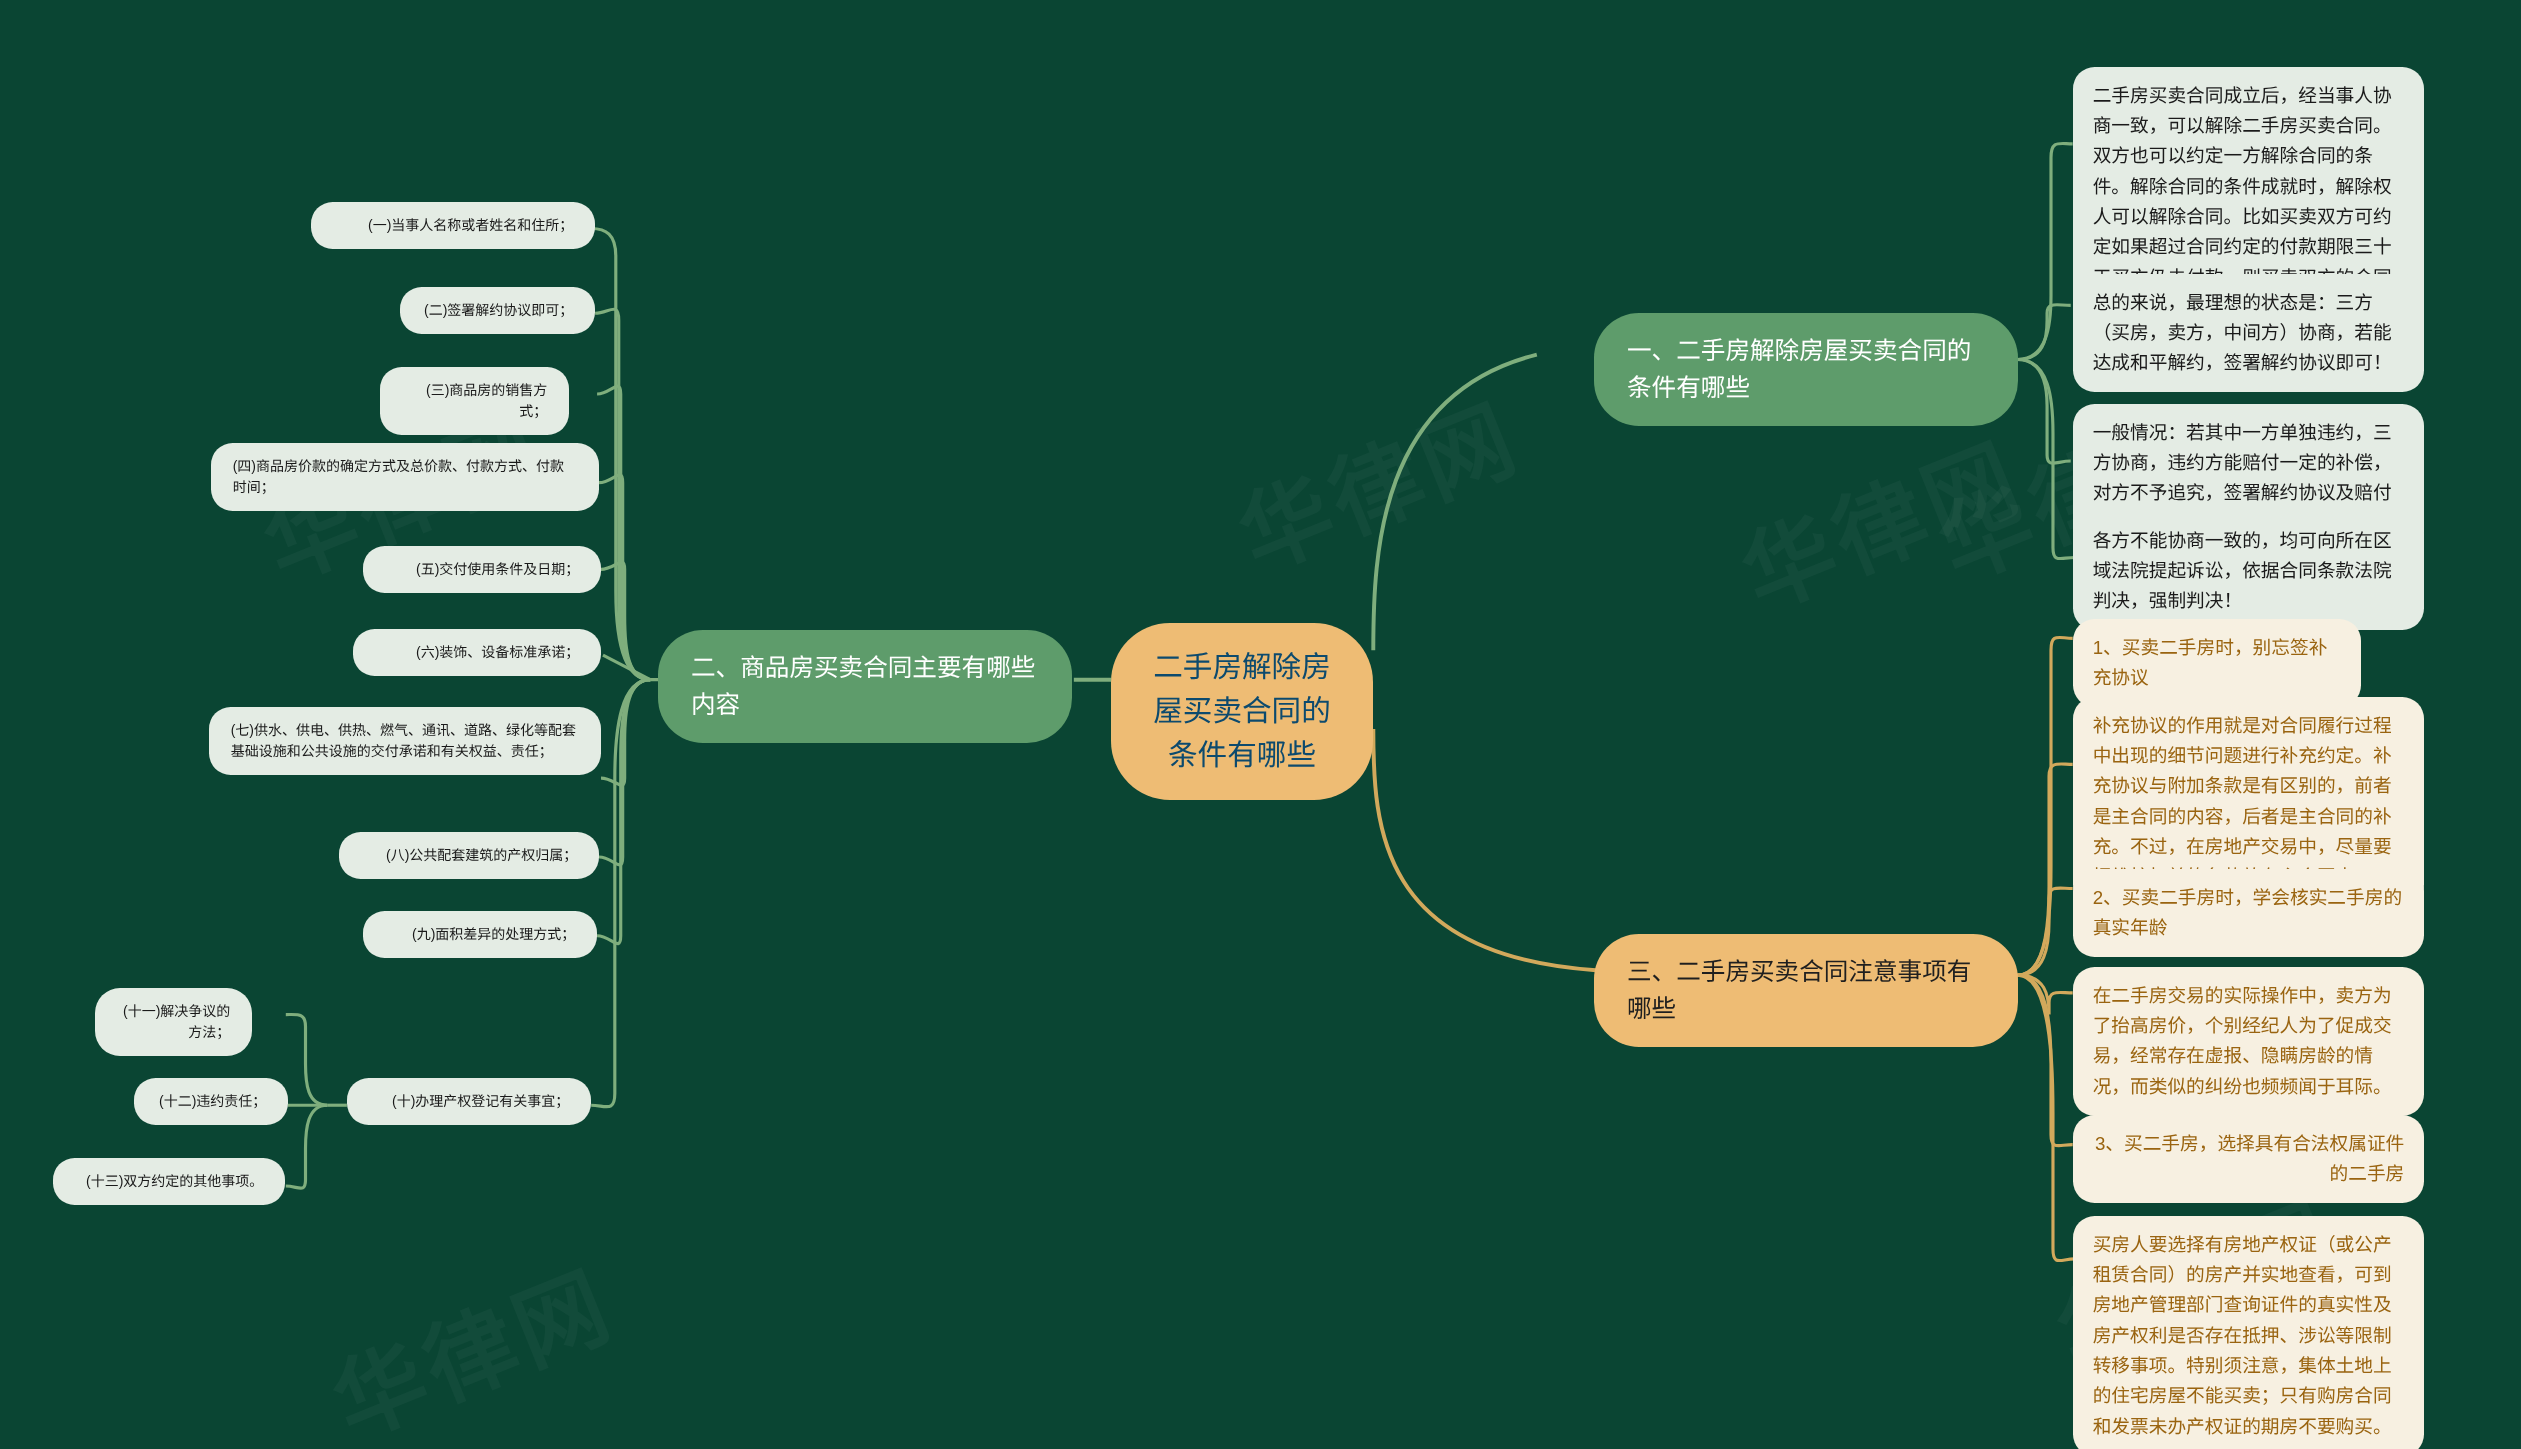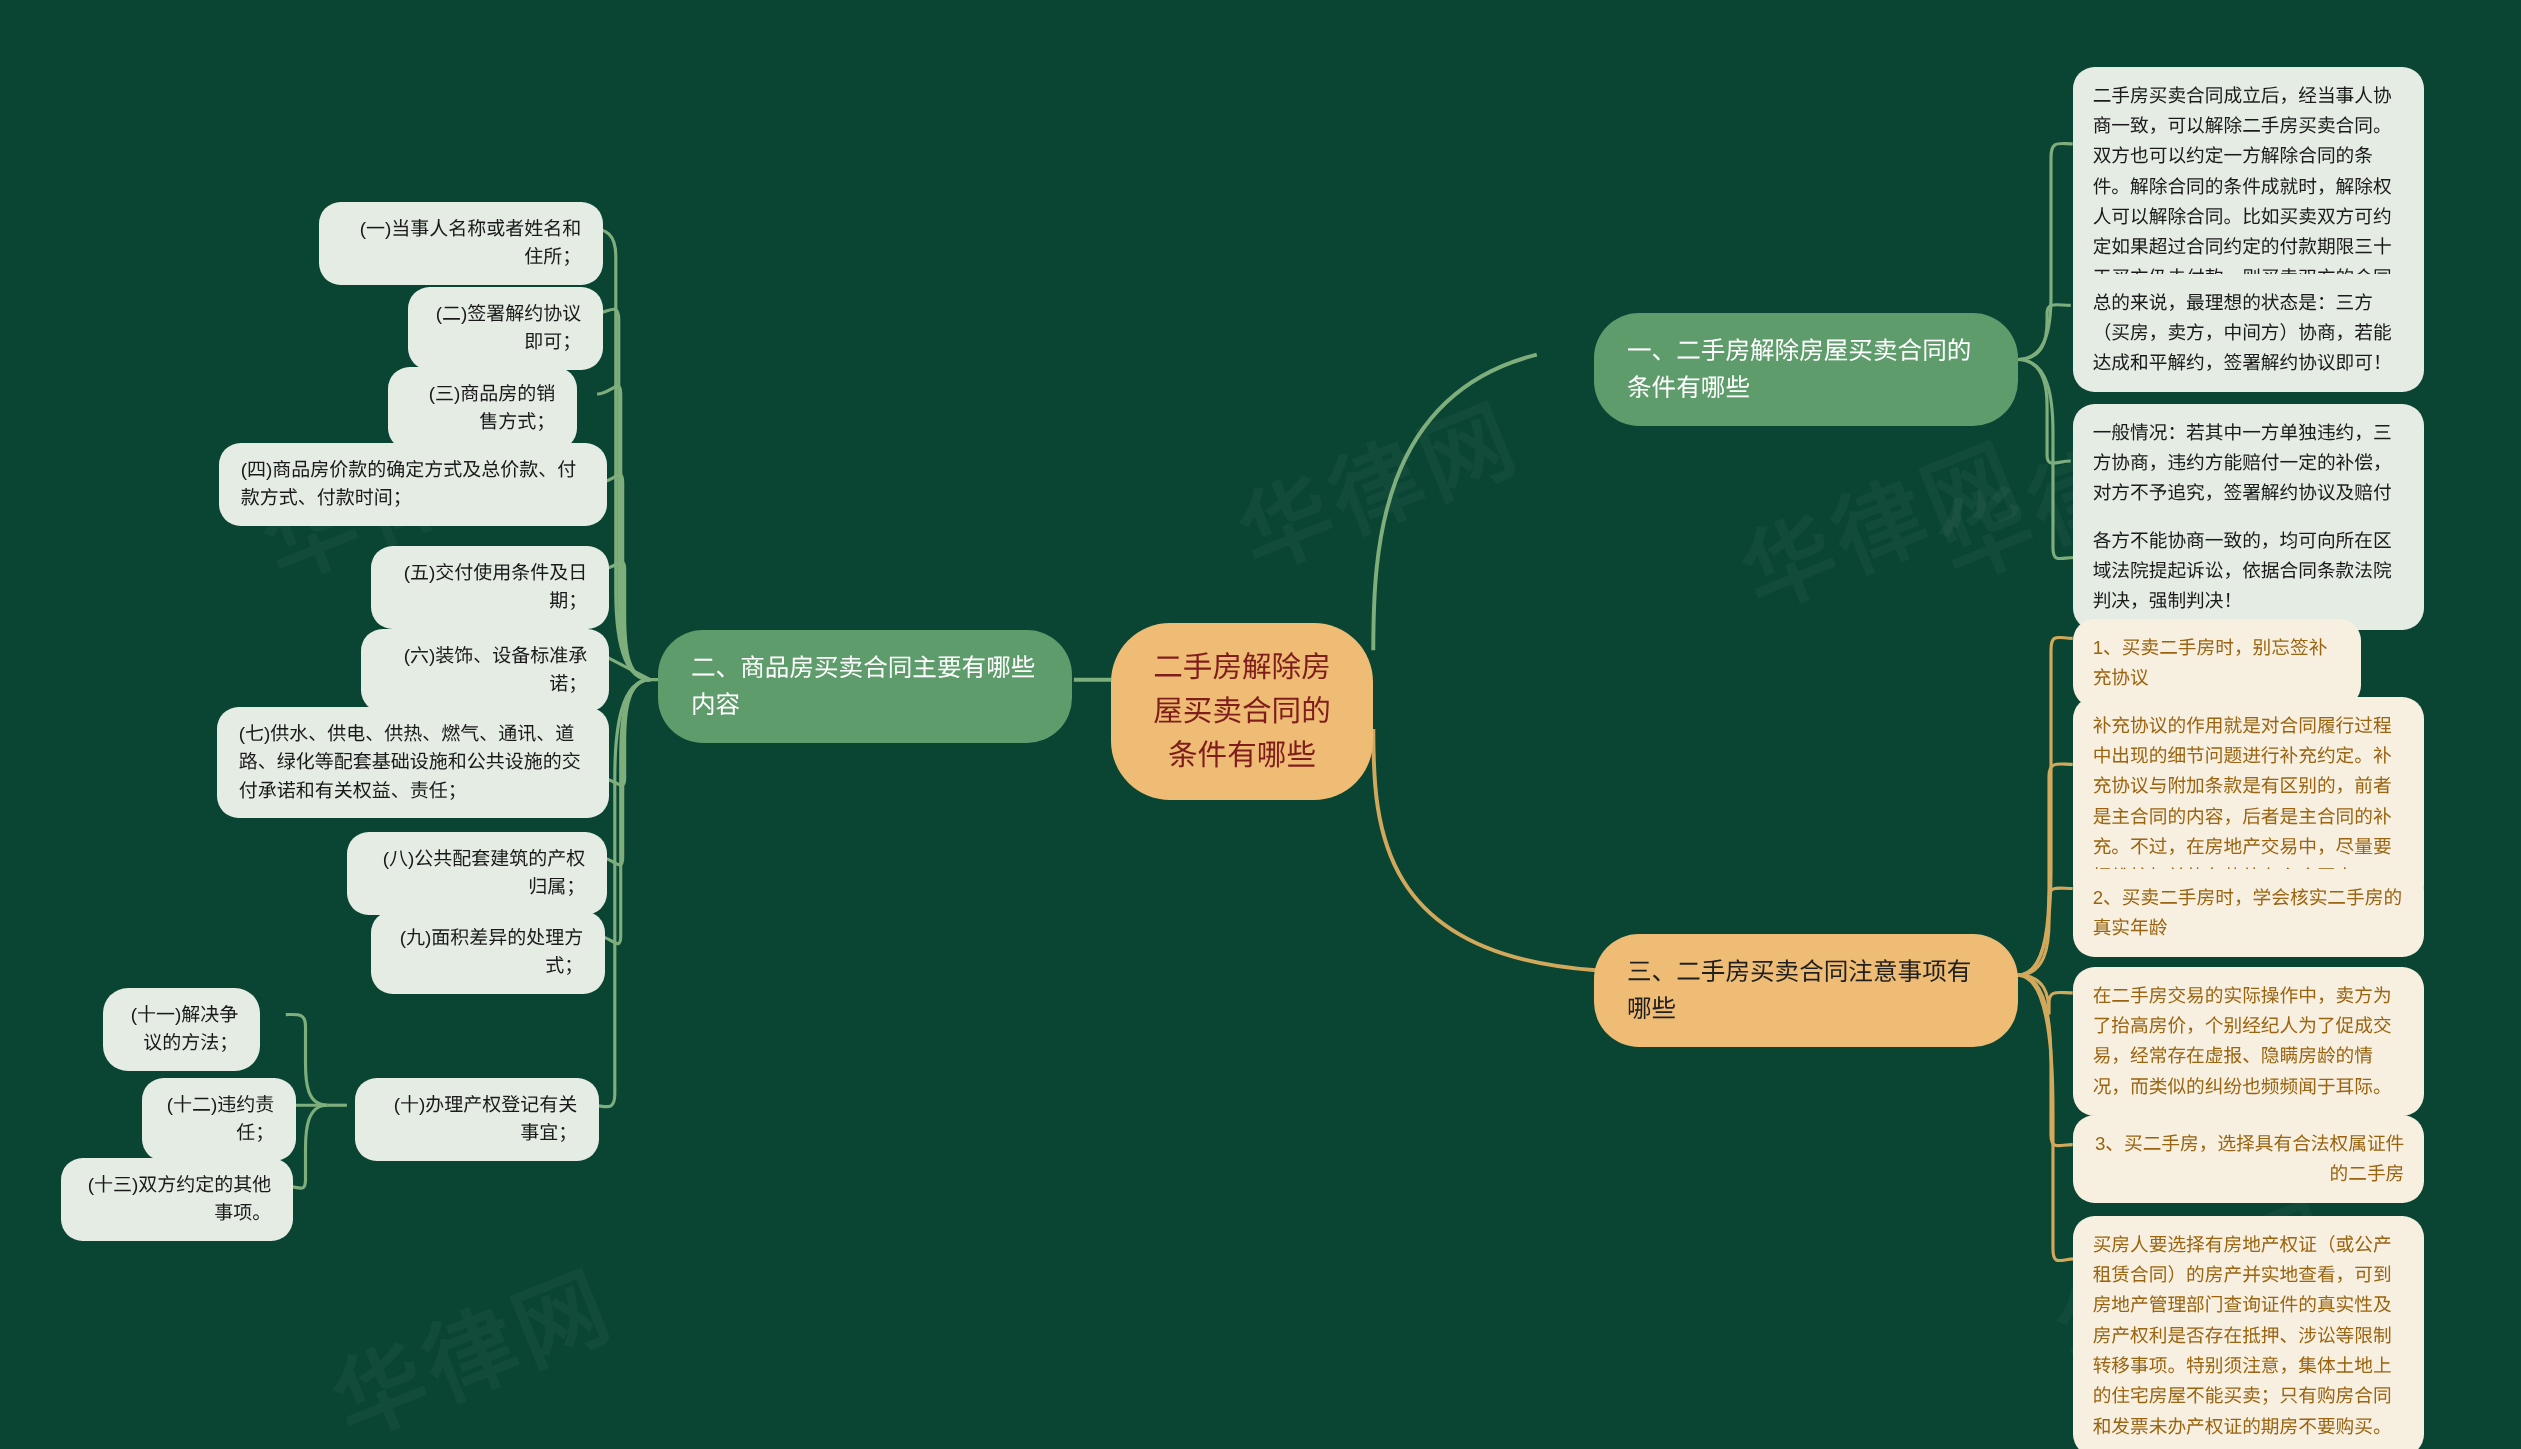--- a/index.html
+++ b/index.html
@@ -26,21 +26,21 @@
     position:absolute;z-index:3;
     box-sizing:border-box;
     display:flex;align-items:center;
     border-radius:25.6px;
     line-height:1.5;
   }
 
   
   .root{
     background:#eebc74;
-    color:#7f1d1d;
+    color:#0c4a6e;
     border-radius:59px;
     font-size:29.6px;
     justify-content:flex-end;
     text-align:center;
     padding:21.7px 29.6px;
   }
 
   
   .b1{
     background:#5e9c6b;
@@ -51,24 +51,23 @@
   }
   .b1.orange{
     background:#eebc74;
     color:#1f1f1f;
   }
 
   
   .leaf{
     background:#e4ece4;
     color:#1a1a1a;
-    font-size:19px;
+    font-size:14px;
     border-radius:21.7px;
     padding:12.8px 21.7px;
-    margin-left:8px;
   }
   .leaf.right{justify-content:flex-end;text-align:right;}
   .leaf.left{justify-content:flex-start;text-align:left;}
 
   
   .panel{
     background:#e4ece4;
     color:#1a1a1a;
     font-size:18.7px;
     border-radius:21.7px;

